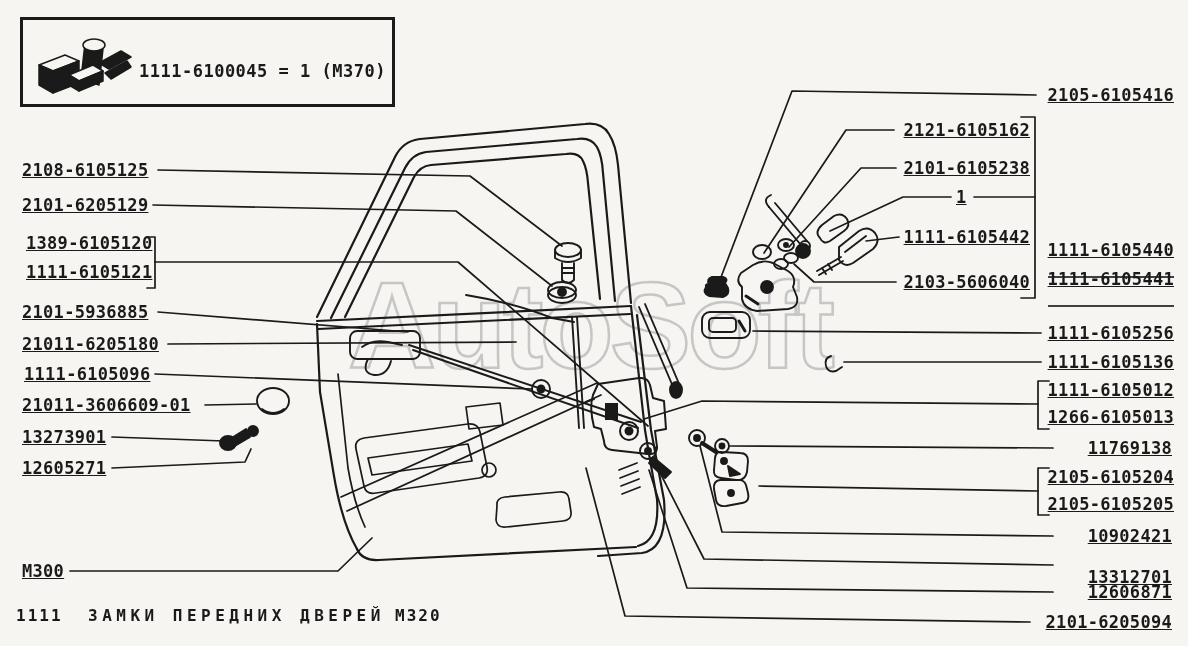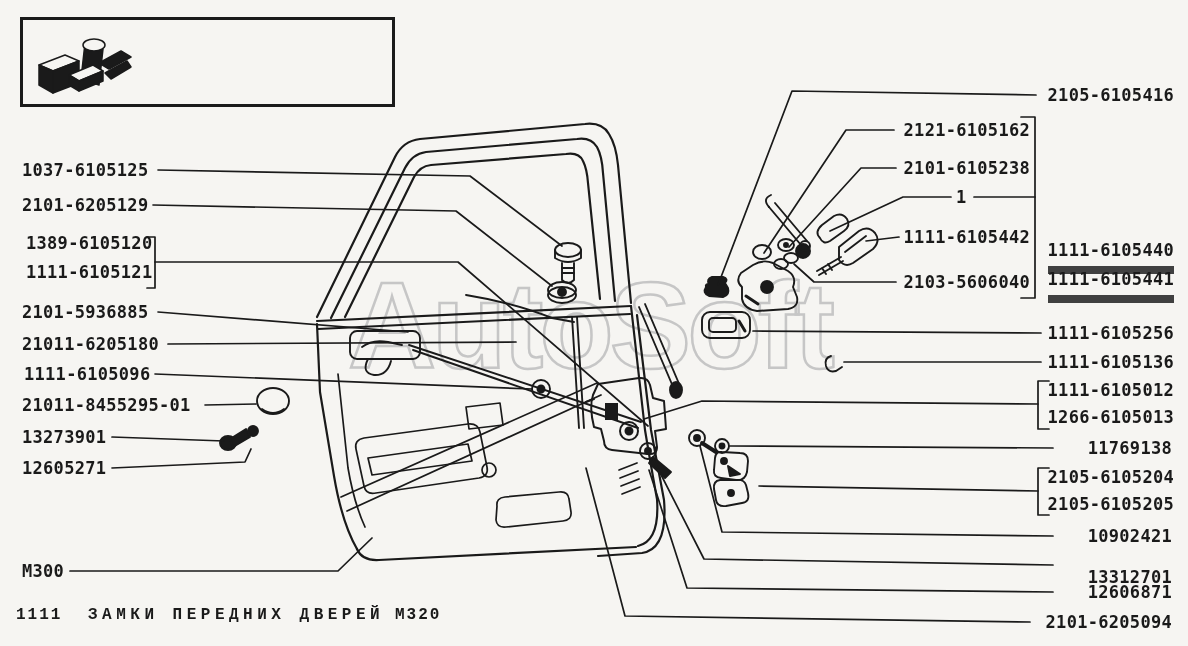--- a/index.html
+++ b/index.html
@@ -3,36 +3,36 @@
 <meta charset="utf-8">
 <style>
   html,body{margin:0;padding:0;background:#888;}
   .canvas{
     position:relative;width:1188px;height:646px;background:#f6f5f2;overflow:hidden;
     font-family:"DejaVu Sans Mono","Liberation Mono",monospace;color:#1a1a1a;
   }
   svg.art{position:absolute;left:0;top:0;}
   .lbl{
     position:absolute;font-size:17px;font-weight:bold;line-height:17px;
-    letter-spacing:0.3px;white-space:nowrap;color:#1a1a1a;
-  }
-  .lbl.ul{border-bottom:8px solid #404040;padding-bottom:7px;}
+    letter-spacing:0.3px;white-space:nowrap;color:#1a1a1a;text-decoration:underline;
+  }
+  .lbl.ul{border-bottom:2px solid #404040;padding-bottom:17px;}
   .kitbox{
     position:absolute;left:20px;top:17px;width:375px;height:90px;
     border:3px solid #1a1a1a;background:#f6f5f2;box-sizing:border-box;
   }
   .kitbox .icon{position:absolute;left:12px;top:9px;}
   .kitbox .kitlabel{
     position:absolute;left:116px;top:41px;font-size:17px;font-weight:bold;
     letter-spacing:0.5px;white-space:nowrap;
   }
   .footer{
     position:absolute;top:606px;left:0;width:100%;font-size:16px;font-weight:bold;
   }
-  .footer span{position:absolute;white-space:nowrap;font-family:Liberation Mono, monospace;}
+  .footer span{position:absolute;white-space:nowrap;}
   .f-code{left:16px;letter-spacing:2px;}
   .f-title{left:88px;letter-spacing:4.5px;}
   .f-sheet{left:395px;letter-spacing:2px;text-align:center;}
 </style>
 </head>
 <body>
 
 <div class="canvas">
 
   <svg class="art" width="1188" height="646" viewBox="0 0 1188 646">
@@ -195,30 +195,31 @@
         <path d="M4,36 L30,26 L44,32 L18,42 Z" fill="#f6f5f2"></path>
         <path d="M4,36 L18,42 L18,64 L4,56 Z" fill="#1a1a1a"></path>
         <path d="M18,42 L44,32 L44,54 L18,64 Z" fill="#1a1a1a"></path>
         <path d="M64,34 L86,22 L96,28 L74,40 Z" fill="#1a1a1a"></path>
         <path d="M70,44 L92,32 L96,38 L76,50 Z" fill="#1a1a1a"></path>
         <path d="M34,46 L58,36 L68,42 L44,52 Z" fill="#f6f5f2"></path>
         <path d="M34,46 L44,52 L44,62 L34,56 Z" fill="#1a1a1a"></path>
         <path d="M44,52 L68,42 L68,52 L44,62 Z" fill="#1a1a1a"></path>
       </g>
     </svg>
+    <div class="kitlabel">1111-6100045 = 1 (М370)</div>
   </div>
 
-  <div class="lbl" style="left:22px;top:162px">1037-6105125</div>
+  <div class="lbl" style="left:22px;top:162px">2108-6105125</div>
   <div class="lbl" style="left:22px;top:197px">2101-6205129</div>
   <div class="lbl" style="left:26px;top:235px">1389-6105120</div>
   <div class="lbl" style="left:26px;top:264px">1111-6105121</div>
   <div class="lbl" style="left:22px;top:304px">2101-5936885</div>
   <div class="lbl" style="left:22px;top:336px">21011-6205180</div>
   <div class="lbl" style="left:24px;top:366px">1111-6105096</div>
-  <div class="lbl" style="left:22px;top:397px">21011-8455295-01</div>
+  <div class="lbl" style="left:22px;top:397px">21011-3606609-01</div>
   <div class="lbl" style="left:22px;top:429px">13273901</div>
   <div class="lbl" style="left:22px;top:460px">12605271</div>
   <div class="lbl" style="left:22px;top:563px">М300</div>
 
   <div class="lbl" style="right:14px;top:87px">2105-6105416</div>
   <div class="lbl" style="right:158px;top:122px">2121-6105162</div>
   <div class="lbl" style="right:158px;top:160px">2101-6105238</div>
   <div class="lbl" style="left:956px;top:189px">1</div>
   <div class="lbl" style="right:158px;top:229px">1111-6105442</div>
   <div class="lbl ul" style="right:14px;top:242px">1111-6105440</div>

